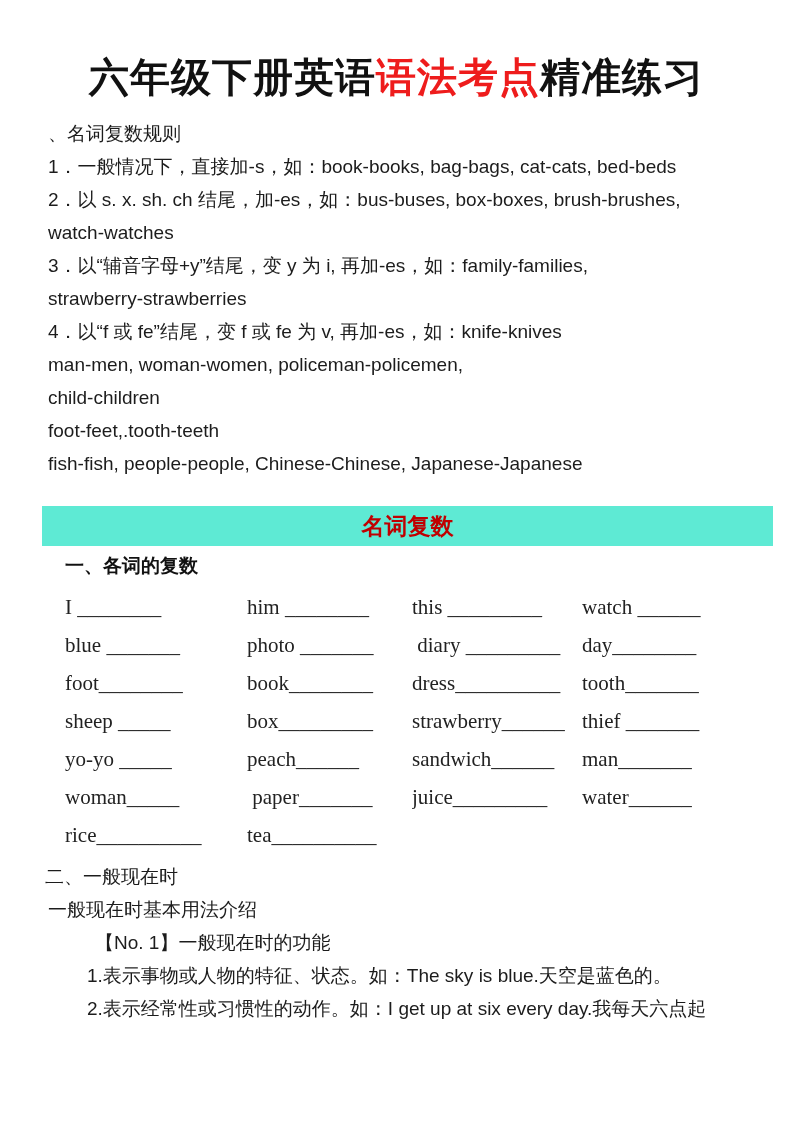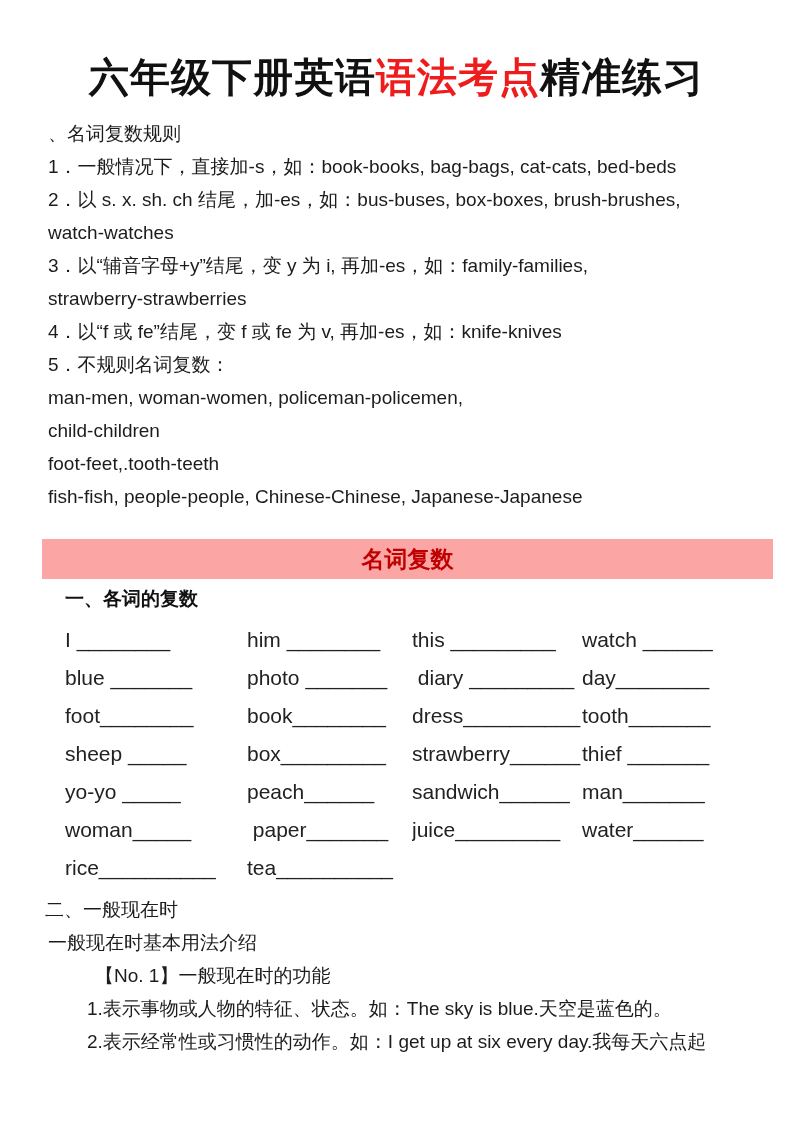--- a/index.html
+++ b/index.html
@@ -31,40 +31,40 @@
     margin: 0;
     font-size: 19px;
     line-height: 33px;
     white-space: nowrap;
   }
   .banner {
     margin-top: 26px;
     margin-left: -6px;
     width: 731px;
     height: 40px;
-    background: #fca5a5;
+    background: #5eead4;
     text-align: center;
     line-height: 40px;
     font-size: 23px;
     font-weight: bold;
     color: #c00000;
   }
   .sub-heading {
     margin: 7px 0 0 17px;
     font-size: 19px;
     font-weight: bold;
     color: #111111;
   }
   .word-grid {
     margin: 9px 0 0 17px;
     display: grid;
     grid-template-columns: 182px 165px 170px 1fr;
   }
   .word-grid .cell {
-    font-family: Liberation Sans, sans-serif;
+    font-family: Liberation Serif, serif;
     font-size: 21px;
     line-height: 38px;
     color: #222222;
     white-space: pre;
     overflow: hidden;
   }
   .present { margin-top: 6px; }
   .present p {
     margin: 0;
     font-size: 19px;
@@ -83,21 +83,20 @@
   <h1 class="title"><span>六年级下册英语</span><span class="red">语法考点</span><span>精准练习</span></h1>
 
   <div class="rules">
     <p class="rule-line">、名词复数规则</p>
     <p class="rule-line">1．一般情况下，直接加-s，如：book-books, bag-bags, cat-cats, bed-beds</p>
     <p class="rule-line">2．以 s. x. sh. ch 结尾，加-es，如：bus-buses, box-boxes, brush-brushes,</p>
     <p class="rule-line">watch-watches</p>
     <p class="rule-line">3．以“辅音字母+y”结尾，变 y 为 i, 再加-es，如：family-families,</p>
     <p class="rule-line">strawberry-strawberries</p>
     <p class="rule-line">4．以“f 或 fe”结尾，变 f 或 fe 为 v, 再加-es，如：knife-knives</p>
-    <p class="rule-line">5．不规则名词复数：</p>
     <p class="rule-line">man-men, woman-women, policeman-policemen,</p>
     <p class="rule-line">child-children</p>
     <p class="rule-line">foot-feet,.tooth-teeth</p>
     <p class="rule-line">fish-fish, people-people, Chinese-Chinese, Japanese-Japanese</p>
   </div>
 
   <div class="banner">名词复数</div>
 
   <div class="sub-heading">一、各词的复数</div>
 

